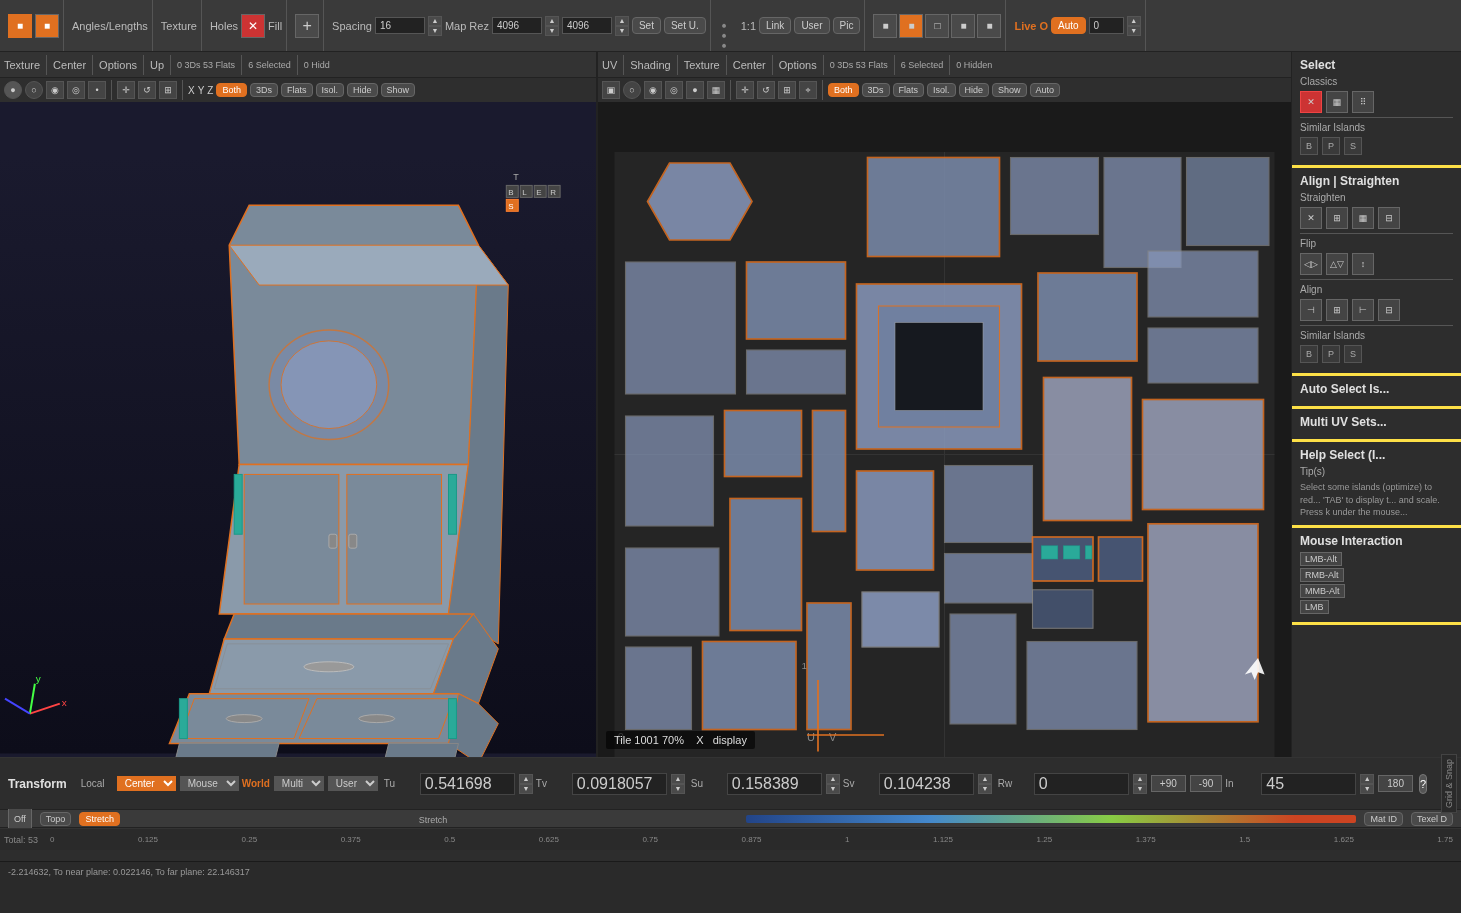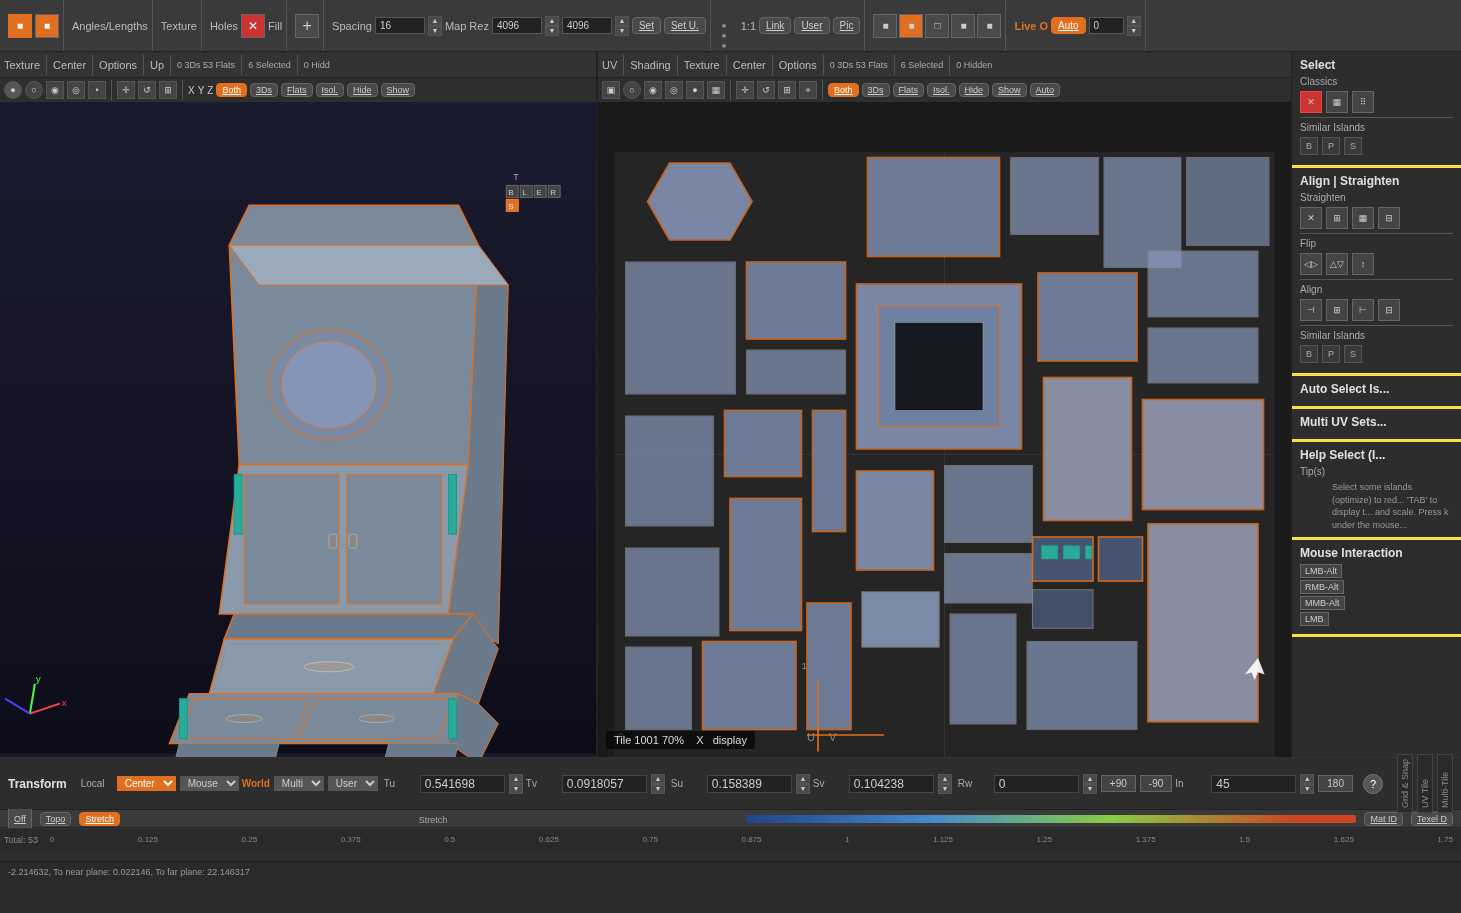--- a/index.html
+++ b/index.html
@@ -35,21 +35,20 @@
     }
     .toolbar-btn {
       background: #4a4a4a;
       border: 1px solid #666;
       color: #ccc;
       padding: 2px 6px;
       font-size: 10px;
       cursor: pointer;
       border-radius: 4px;
       white-space: nowrap;
-      text-decoration: underline;
     }
     .toolbar-btn.active {
       background: #e07020;
       border-color: #e07020;
       color: #fff;
     }
     .icon-btn {
       width: 24px;
       height: 24px;
       background: #4a4a4a;
@@ -198,21 +197,20 @@
       font-size: 9px;
       display: flex;
       align-items: center;
       justify-content: center;
       cursor: pointer;
     }
     .help-text {
       font-size: 9px;
       color: #999;
       line-height: 1.4;
-      margin-left: 32px;
     }
     .lmb-row {
       display: flex;
       align-items: center;
       gap: 4px;
       margin-bottom: 2px;
     }
     .lmb-label {
       background: #444;
       padding: 1px 4px;
@@ -245,22 +243,22 @@
     .transform-label {
       color: #aaa;
       font-size: 10px;
       width: 32px;
     }
     .transform-value {
       background: #222;
       border: 1px solid #444;
       color: #ccc;
       padding: 1px 4px;
-      font-size: 12px;
-      width: 85px;
+      font-size: 16px;
+      width: 95px;
     }
     .transform-dropdown {
       background: #e07020;
       border: none;
       color: #fff;
       padding: 1px 4px;
       font-size: 10px;
       cursor: pointer;
     }
     .transform-btn {

